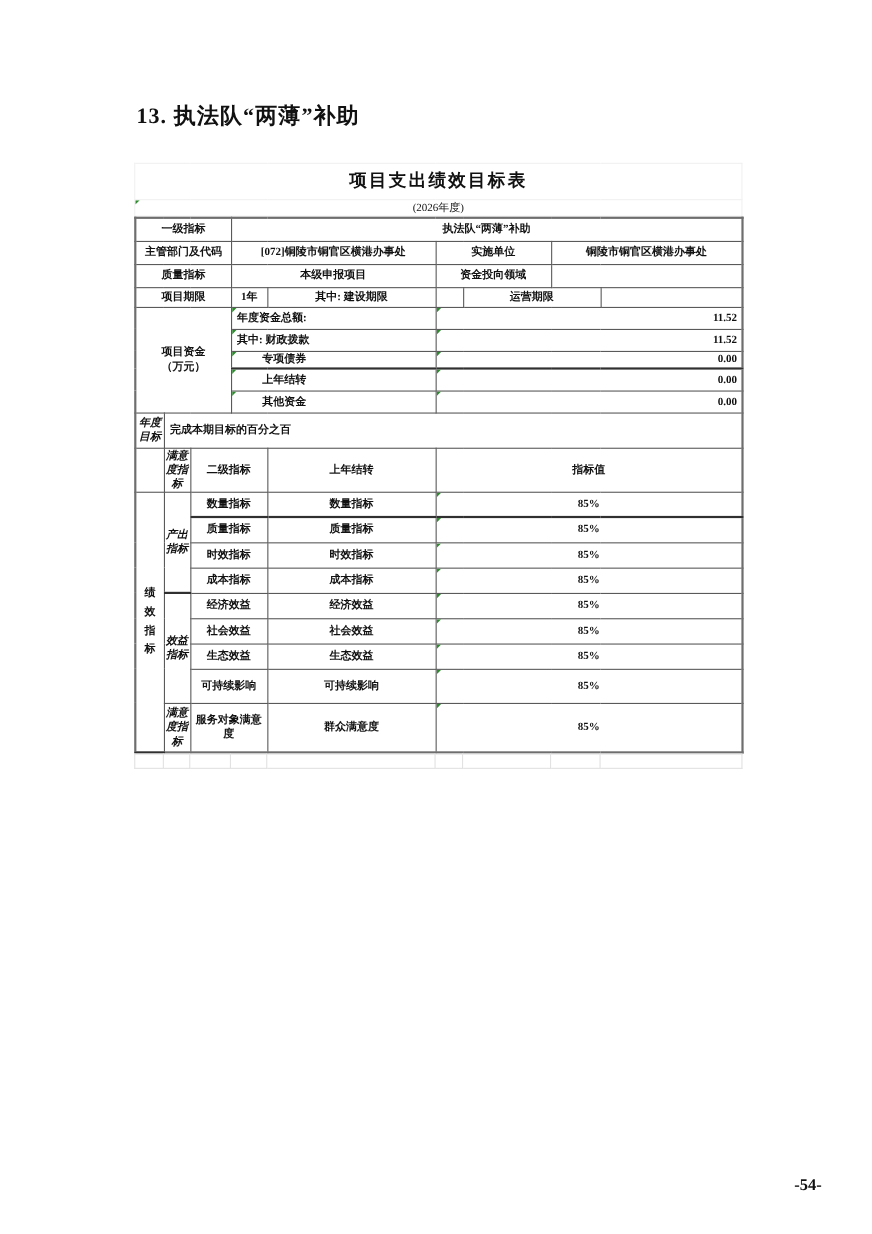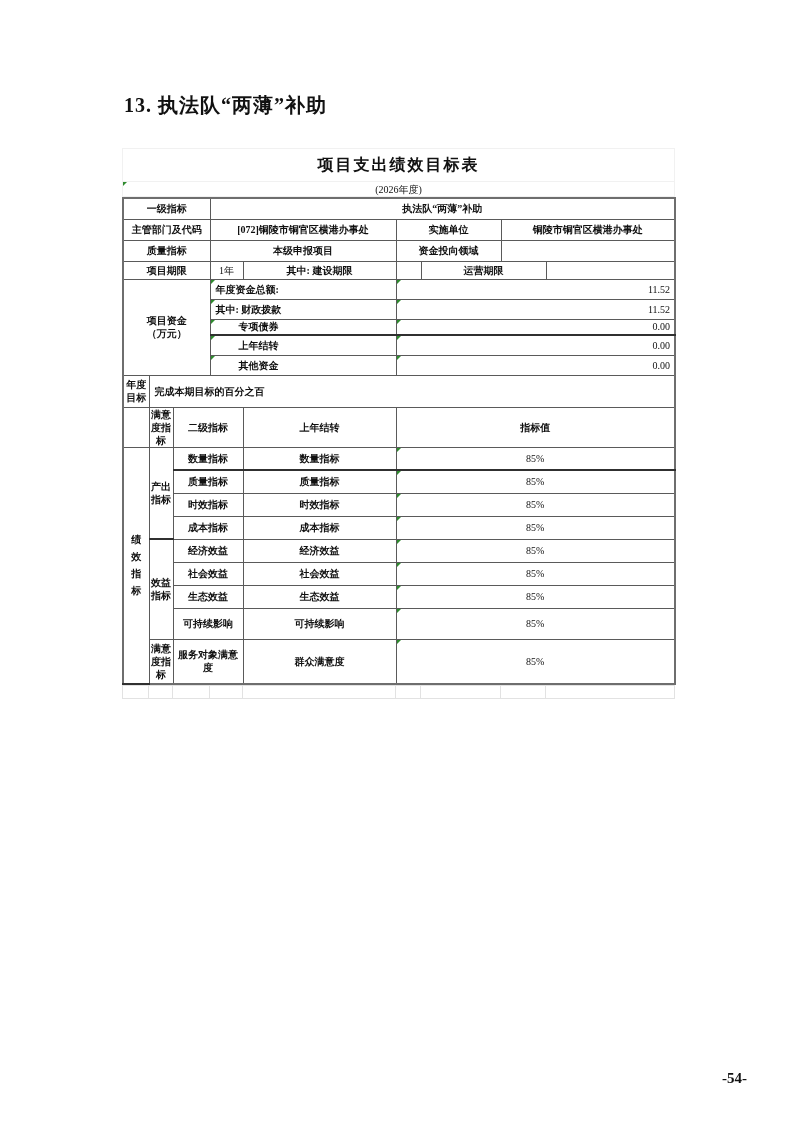--- a/index.html
+++ b/index.html
@@ -24,25 +24,25 @@
   
   .hdr-tbl td { border:1px solid #f1f1f1; }
   .title-cell { font-size:16px; letter-spacing:2px; }
   .subtitle-cell { font-weight:normal; font-size:10px; }
   
   .main-tbl { border:2px solid #6e6e6e; }
   .main-tbl td { border:1px solid #5a5a5a; }
   .thick-b td { border-bottom:2px solid #303030; }
   
   .ghost-tbl td { border:1px solid #e2e2e2; height:13px; }
-  .num { font-weight:normal; }
+  .num { font-weight:bold; }
   .right { text-align:right; padding-right:4px; }
   .left { text-align:left; padding-left:5px; }
   .indent { padding-left:28px; }
-  .wrap { word-break:break-all; }
+  .wrap { word-break:break-all;font-style:italic; }
   .pre { white-space:pre-line;margin-top:28px; }
   .vlabel span { display:block; width:12px; margin:12px auto; word-break:break-all; line-height:1.7; }
   
   .mk {
     position:absolute; top:0; left:0; width:0; height:0; display:block;
     border-top:4px solid var(--marker-green);
     border-right:4px solid transparent;
   }
   .pagenum {
     position:absolute; left:722px; top:1070px;

